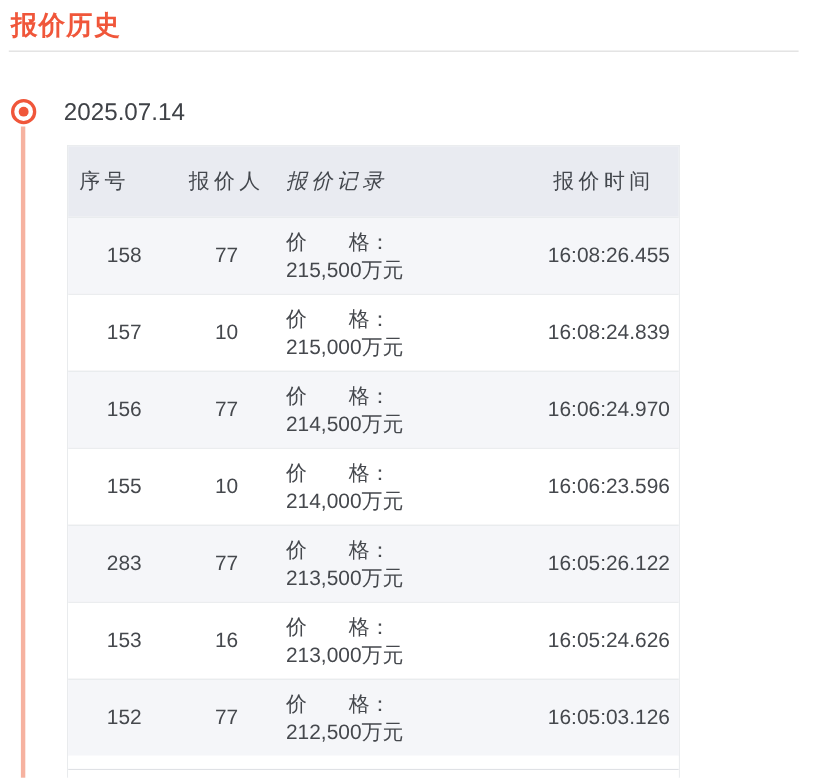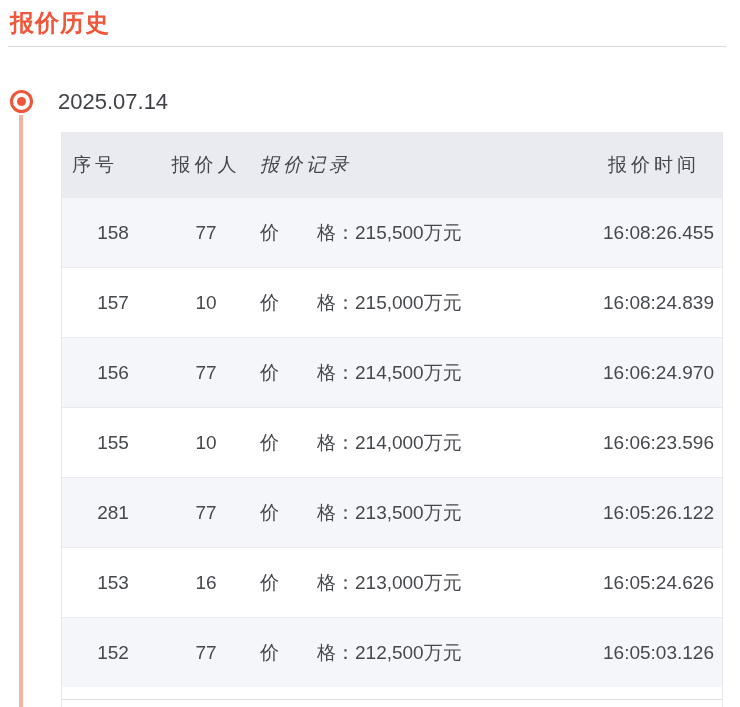--- a/index.html
+++ b/index.html
@@ -32,21 +32,21 @@
   .timeline-line{
     position:absolute;left:19px;top:115px;width:4px;height:592px;
     background:var(--timeline-line,#f6b2a0);
   }
   .timeline-date{
     position:absolute;left:58px;top:89px;
     font-size:22px;color:#3f4247;
   }
   
   .quote-table{
-    position:absolute;left:61px;top:132px;width:662px;
+    position:absolute;left:61px;top:132px;width:557px;
     box-sizing:border-box;
     border-left:1px solid var(--border,#e7e9ec);
     border-right:1px solid var(--border,#e7e9ec);
     border-top:1px solid var(--border,#e7e9ec);
     background:#fff;
   }
   .thead,.row{
     display:grid;
     grid-template-columns:90px 108px 1fr 200px;
     align-items:center;
@@ -112,21 +112,21 @@
     <div class="c3">价  格：214,500万元</div>
     <div class="c4">16:06:24.970</div>
   </div>
   <div class="row">
     <div class="c1">155</div>
     <div class="c2">10</div>
     <div class="c3">价  格：214,000万元</div>
     <div class="c4">16:06:23.596</div>
   </div>
   <div class="row alt">
-    <div class="c1">281</div>
+    <div class="c1">283</div>
     <div class="c2">77</div>
     <div class="c3">价  格：213,500万元</div>
     <div class="c4">16:05:26.122</div>
   </div>
   <div class="row">
     <div class="c1">153</div>
     <div class="c2">16</div>
     <div class="c3">价  格：213,000万元</div>
     <div class="c4">16:05:24.626</div>
   </div>

